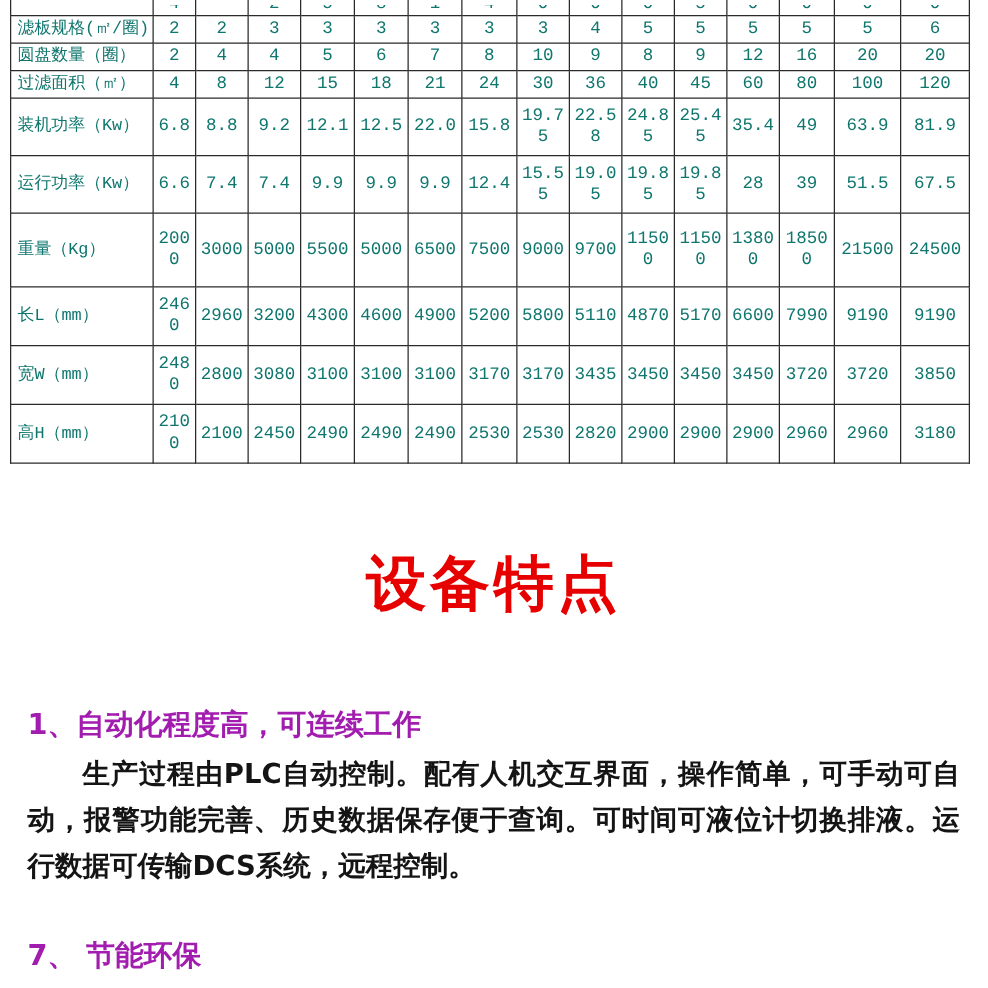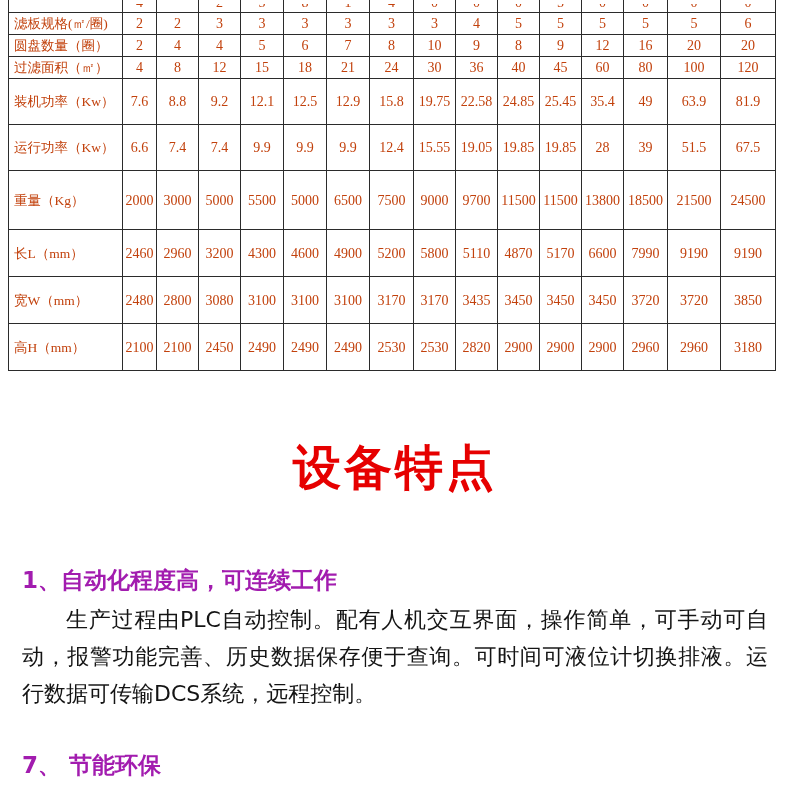--- a/index.html
+++ b/index.html
@@ -10,23 +10,23 @@
     color: #111111;
   }
   .page { width: 790px; height: 790px; overflow: hidden; position: relative; }
 
   
   .spec-table {
     border-collapse: collapse;
     table-layout: fixed;
     width: 767px;
     margin: 0 0 0 8px;
-    font-family: Liberation Serif, serif;
+    font-family: Liberation Mono, monospace;
     font-size: 14px;
-    color: #c2410c;
+    color: #0f766e;
   }
   .spec-table td {
     border: 1px solid #2b2b2b;
     text-align: center;
     vertical-align: middle;
     padding: 1px 2px;
     word-break: break-all;
     line-height: 17px;
   }
   .spec-table td.label {
@@ -64,20 +64,21 @@
     font-weight: bold;
     color: #a21caf;
   }
   .feature p {
     margin: 6px 0 0 0;
     font-size: 22px;
     line-height: 37px;
     text-indent: 2em;
     text-align: justify;
     color: #141414;
+    font-weight: bold;
   }
   .feature + .feature { margin-top: 38px; }
 </style>
 </head>
 <body>
 
 <div class="page">
 
   <table class="spec-table">
     <colgroup>
@@ -226,26 +227,26 @@
           <td>36</td>
           <td>40</td>
           <td>45</td>
           <td>60</td>
           <td>80</td>
           <td>100</td>
           <td>120</td>
         </tr>
         <tr style="height: 46px;">
           <td class="label">装机功率（Kw）</td>
-          <td>7.6</td>
+          <td>6.8</td>
           <td>8.8</td>
           <td>9.2</td>
           <td>12.1</td>
           <td>12.5</td>
-          <td>12.9</td>
+          <td>22.0</td>
           <td>15.8</td>
           <td>19.75</td>
           <td>22.58</td>
           <td>24.85</td>
           <td>25.45</td>
           <td>35.4</td>
           <td>49</td>
           <td>63.9</td>
           <td>81.9</td>
         </tr>

